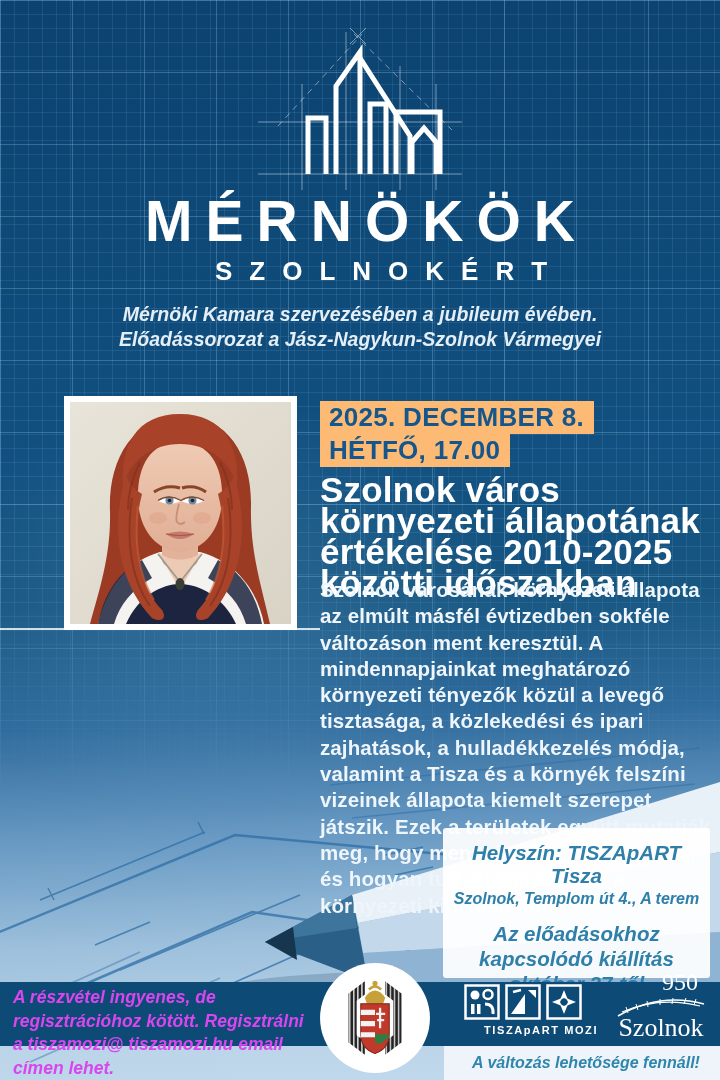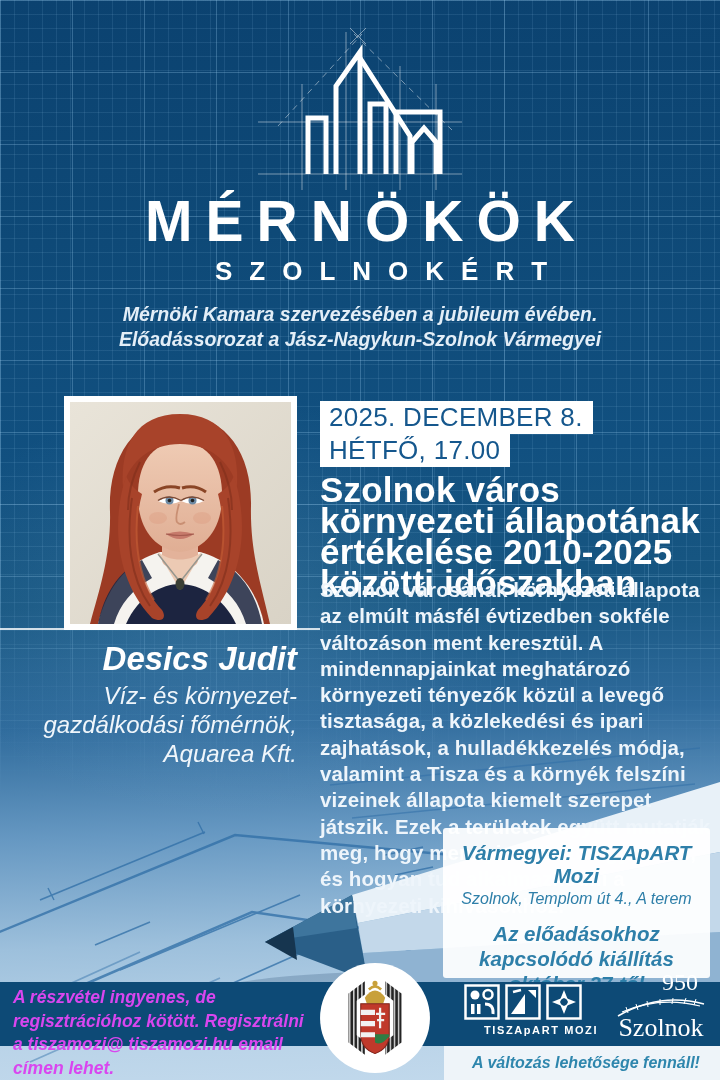--- a/index.html
+++ b/index.html
@@ -52,22 +52,22 @@
     position:absolute; left:64px; top:396px; width:233px; height:234px; z-index:3;
     background:#fff; padding:6px; box-sizing:border-box;
   }
   .photo-frame svg{ display:block; width:100%; height:100%; }
   .divider{ position:absolute; left:0; top:628px; width:320px; height:2px;
     background:rgba(255,255,255,0.8); z-index:2; }
 
   
   .date-badge{ position:absolute; left:320px; top:401px; z-index:3; }
   .date-line{
-    display:table; background:#ffffff; color:#15578d;
-    font-size:26px; font-weight:400; line-height:27px;
+    display:table; background:#fdba74; color:#15578d;
+    font-size:26px; font-weight:700; line-height:27px;
     padding:3px 10px 3px 9px; letter-spacing:0.3px; white-space:nowrap;
   }
   .talk-title{
     position:absolute; left:320px; top:474px; width:392px; z-index:3;
     color:#fff; font-size:35px; font-weight:800; line-height:31px; letter-spacing:0.2px;
   }
   .body-text{
     position:absolute; left:320px; top:577px; width:396px; z-index:3;
     color:#eef5fb; font-size:20.5px; font-weight:600; line-height:26.3px; letter-spacing:0.1px;
   }
@@ -77,21 +77,21 @@
   .speaker-name{ color:#fff; font-size:33px; font-weight:800; font-style:italic; line-height:36px; }
   .speaker-role{ color:#f0f6fb; font-size:24px; font-weight:500; font-style:italic; line-height:29px; margin-top:4px; }
 
   
   .venue-box{
     position:absolute; left:443px; top:828px; width:267px; height:150px; z-index:3;
     background:rgba(255,255,255,0.93); border-radius:3px; box-sizing:border-box;
     padding:13px 8px 10px; text-align:center; color:#2e7fa9;
   }
   .venue-label{ font-size:20.5px; font-weight:700; font-style:italic; line-height:23px; }
-  .venue-addr{ font-size:16px; font-weight:400; font-style:italic; line-height:19px; margin-top:2px; }
+  .venue-addr{ font-size:16px; font-weight:700; font-style:italic; line-height:19px; margin-top:2px; }
   .venue-exh{ font-size:20.5px; font-weight:700; font-style:italic; line-height:25px; margin-top:13px; }
 
   
   .bottom-bar{ position:absolute; left:0; top:982px; width:720px; height:64px;
     background:#0d4a76; z-index:4; }
   .reg-text{
     position:absolute; left:13px; top:986px; width:302px; z-index:5;
     color:#d946ef; font-size:17.5px; font-weight:600; font-style:italic; line-height:23.5px;
   }
   .emblem{ position:absolute; left:318px; top:961px; width:114px; height:114px; z-index:5; }
@@ -224,31 +224,23 @@
   </div>
   <div class="divider"></div>
 
   <div class="date-badge">
     <div class="date-line">2025. DECEMBER 8.</div>
     <div class="date-line">HÉTFŐ, 17.00</div>
   </div>
   <div class="talk-title">Szolnok város környezeti állapotának értékelése 2010-2025 közötti időszakban</div>
   <div class="body-text">Szolnok városának környezeti állapota az elmúlt másfél évtizedben sokféle változáson ment keresztül. A mindennapjainkat meghatározó környezeti tényezők közül a levegő tisztasága, a közlekedési és ipari zajhatások, a hulladékkezelés módja, valamint a Tisza és a környék felszíni vizeinek állapota kiemelt szerepet játszik. Ezek a területek együtt mutatják meg, hogy mennyire élhető egy város, és hogyan tud alkalmazkodni a környezeti kihívásokhoz.</div>
 
-  <div class="speaker">
-    <div class="speaker-name">Desics Judit</div>
-    <div class="speaker-role">
-      <div>Víz- és környezet-</div>
-      <div>gazdálkodási főmérnök,</div>
-      <div>Aquarea Kft.</div>
-    </div>
-  </div>
 
   <div class="venue-box">
-    <div class="venue-label">Vármegyei: TISZApART Mozi</div>
+    <div class="venue-label">Helyszín: TISZApART Tisza</div>
     <div class="venue-addr">Szolnok, Templom út 4., A terem</div>
     <div class="venue-exh">Az előadásokhoz kapcsolódó kiállítás október 27-től megnézhető a Tisza Mozi Art Caféban.</div>
   </div>
 
   <div class="bottom-bar"></div>
   <div class="reg-text">A részvétel ingyenes, de regisztrációhoz kötött. Regisztrálni a tiszamozi@ tiszamozi.hu email címen lehet.</div>
 
   <svg class="emblem" viewBox="0 0 112 112">
     <defs>
       <pattern id="bars" width="4" height="4" patternUnits="userSpaceOnUse">

